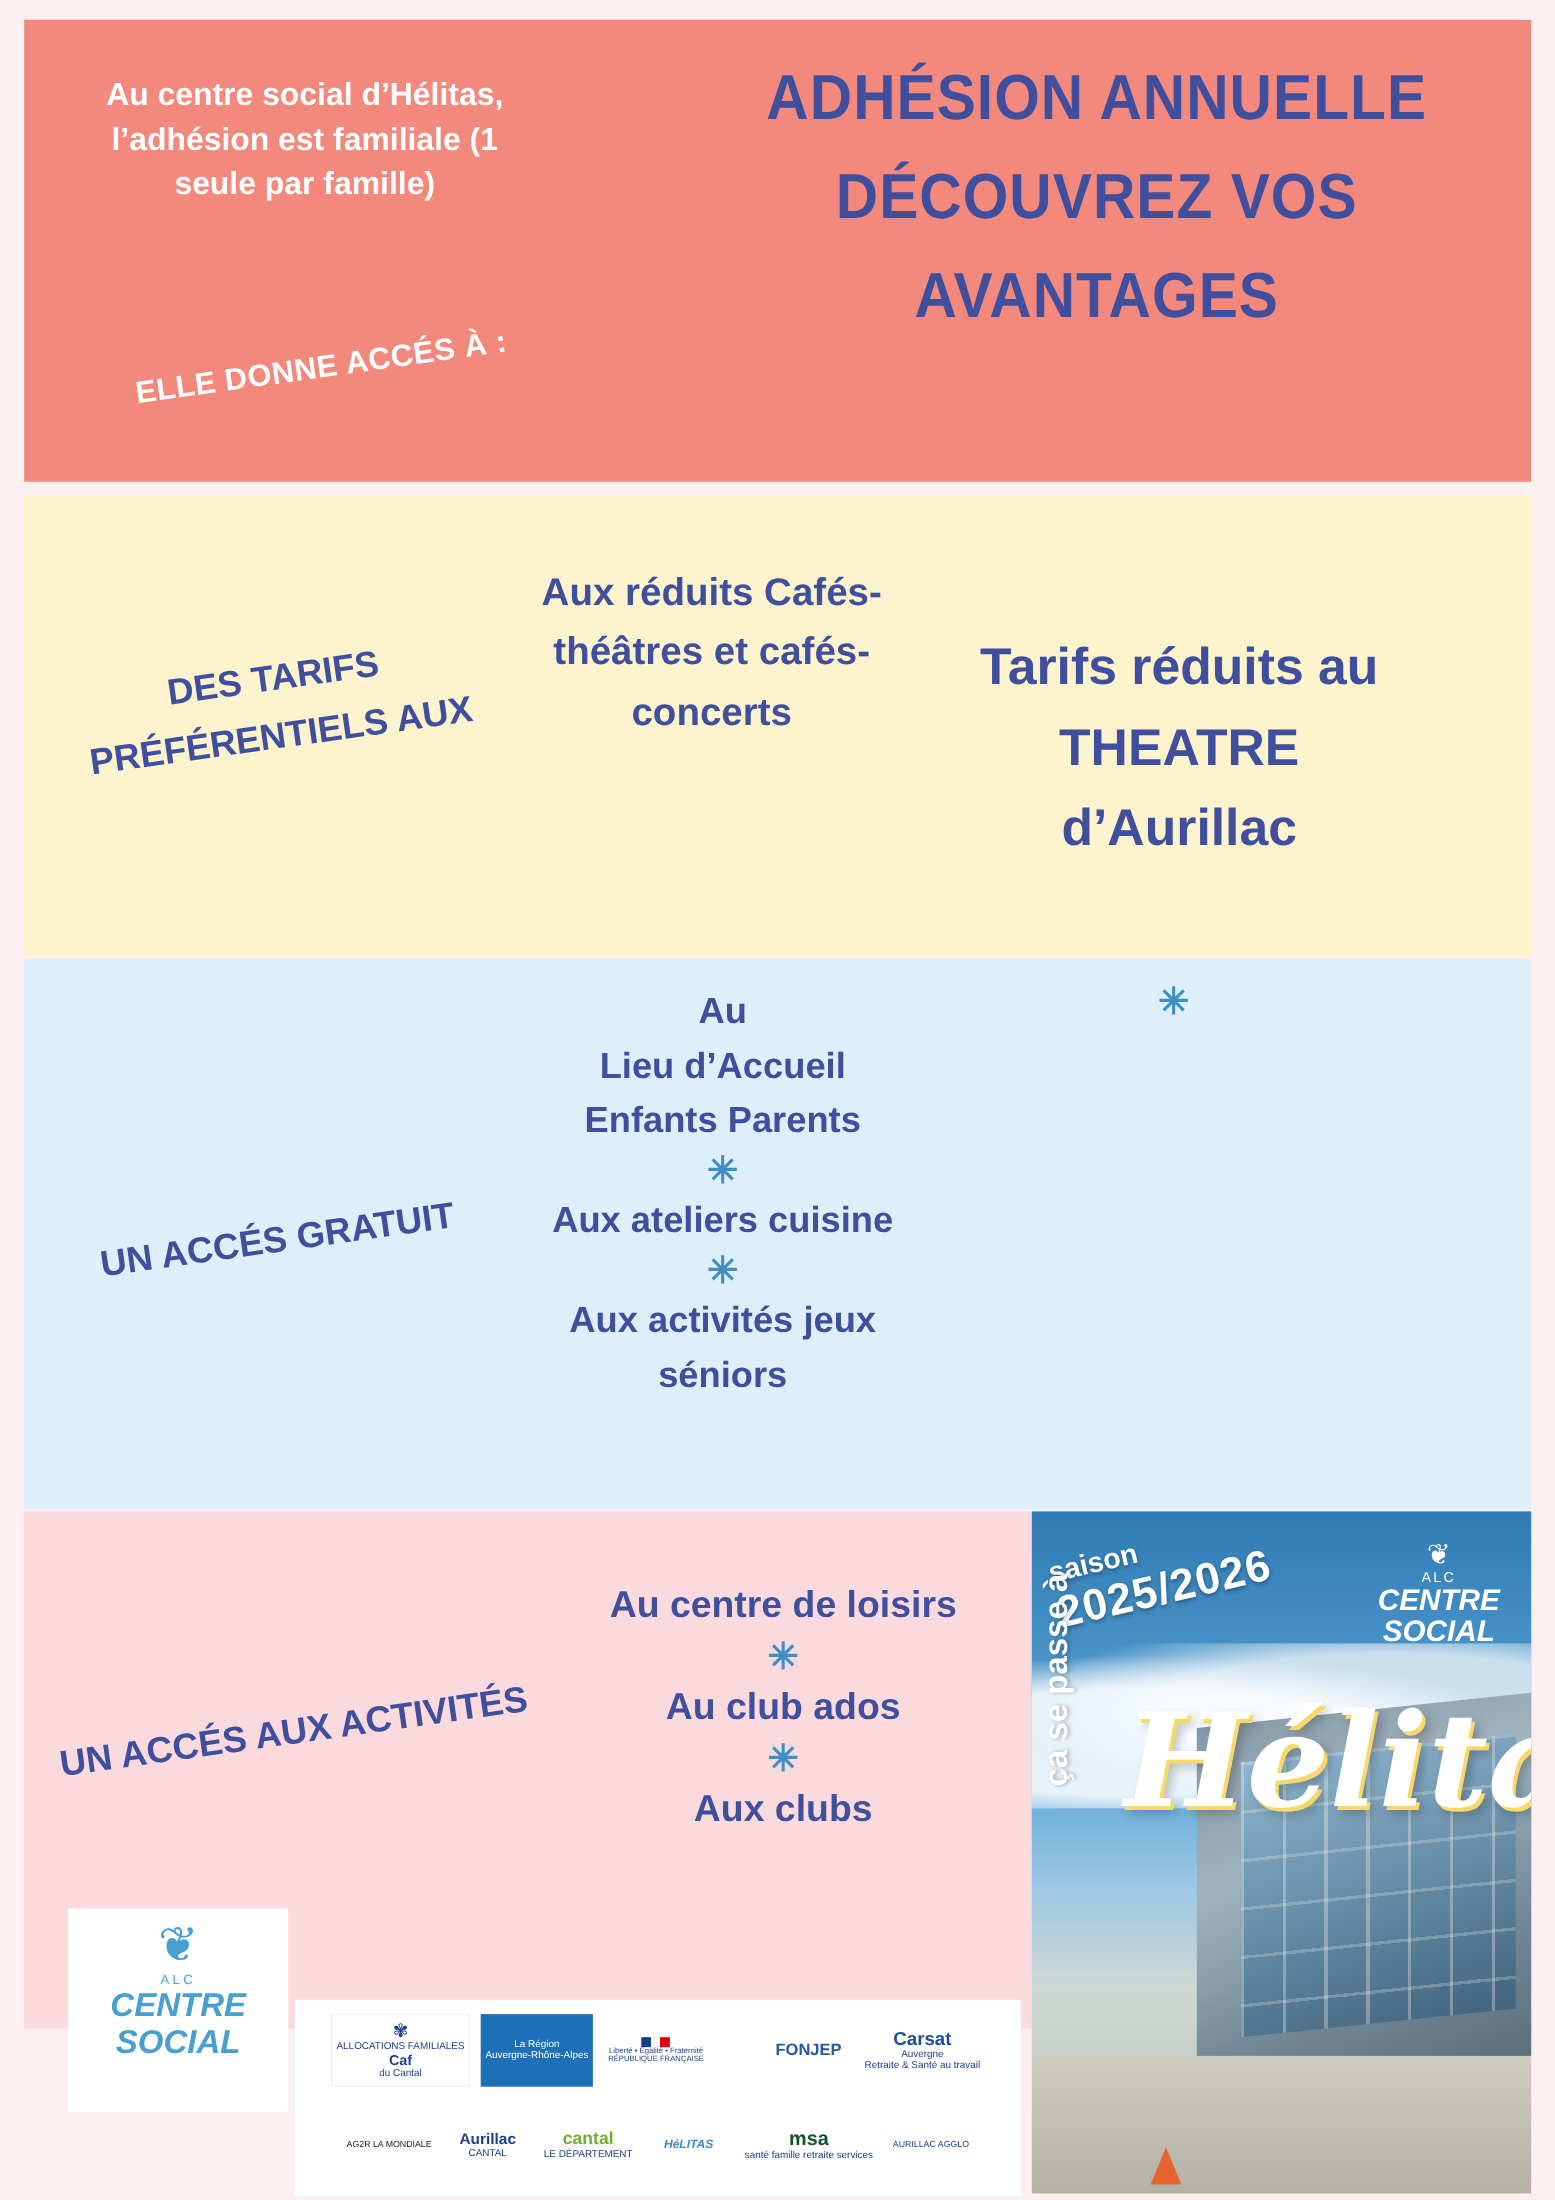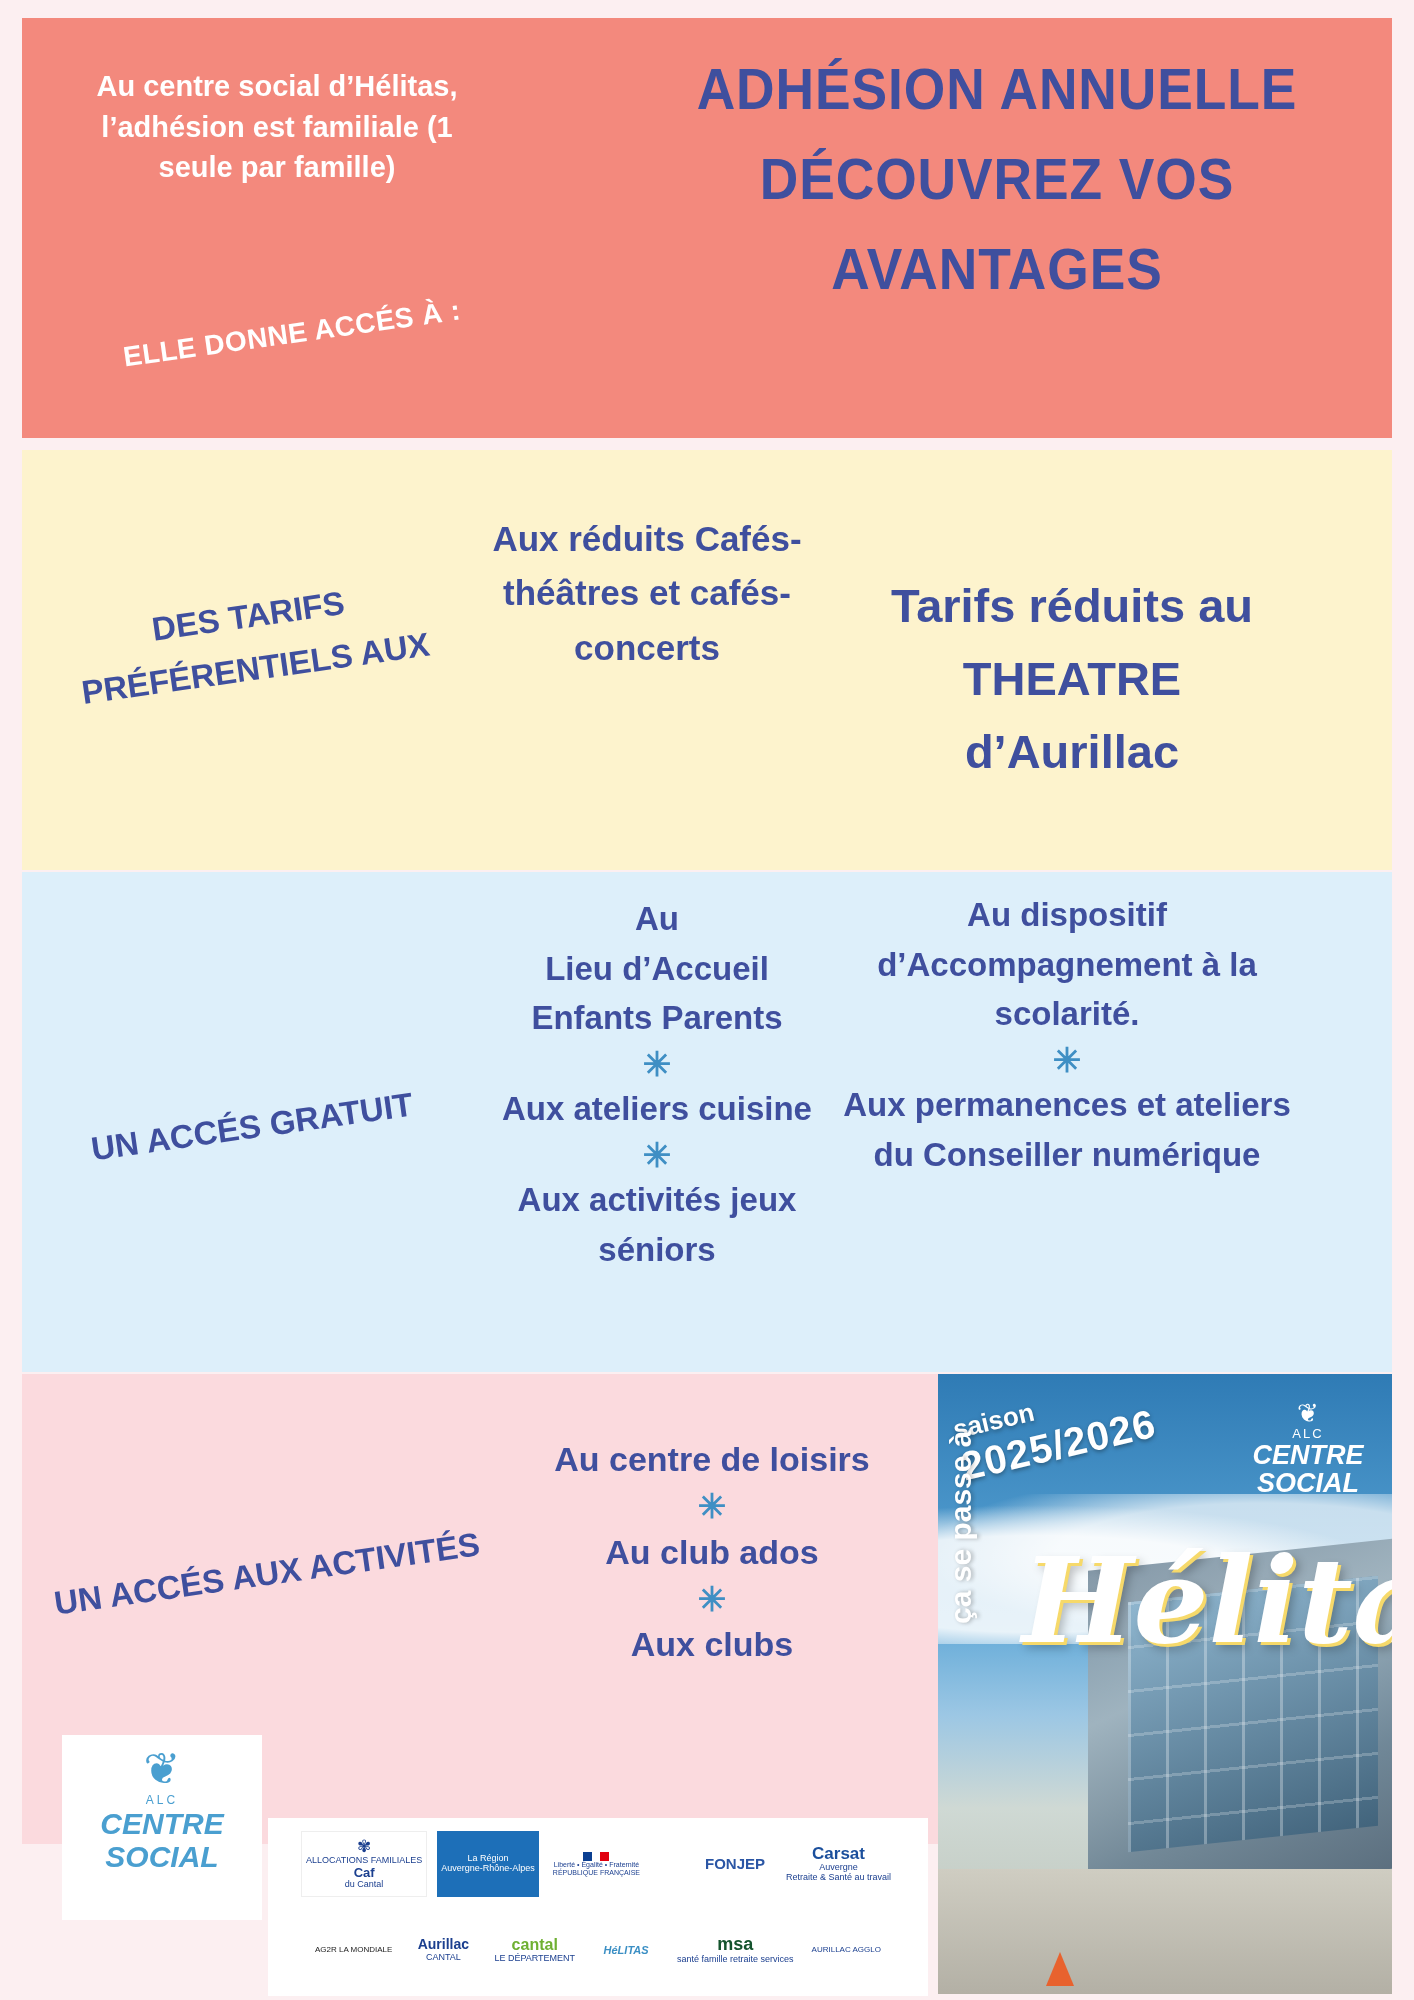--- a/index.html
+++ b/index.html
@@ -363,23 +363,21 @@
     <div class="col-mid">
       <div style="white-space:pre-line;">Au
 Lieu d’Accueil
 Enfants Parents</div>
       <span class="star">✳</span>
       <div>Aux ateliers cuisine</div>
       <span class="star">✳</span>
       <div>Aux activités jeux séniors</div>
     </div>
     <div class="col-right">
-      <div>Au  dispositif d’Accompagnement à la scolarité.</div>
       <span class="star">✳</span>
-      <div>Aux  permanences et ateliers du Conseiller numérique</div>
     </div>
   </div>
 
   <div class="band-pink">
     <div class="col-left">UN ACCÉS AUX ACTIVITÉS</div>
     <div class="col-mid">
       <div>Au centre de loisirs</div>
       <span class="star">✳</span>
       <div>Au club ados</div>
       <span class="star">✳</span>

